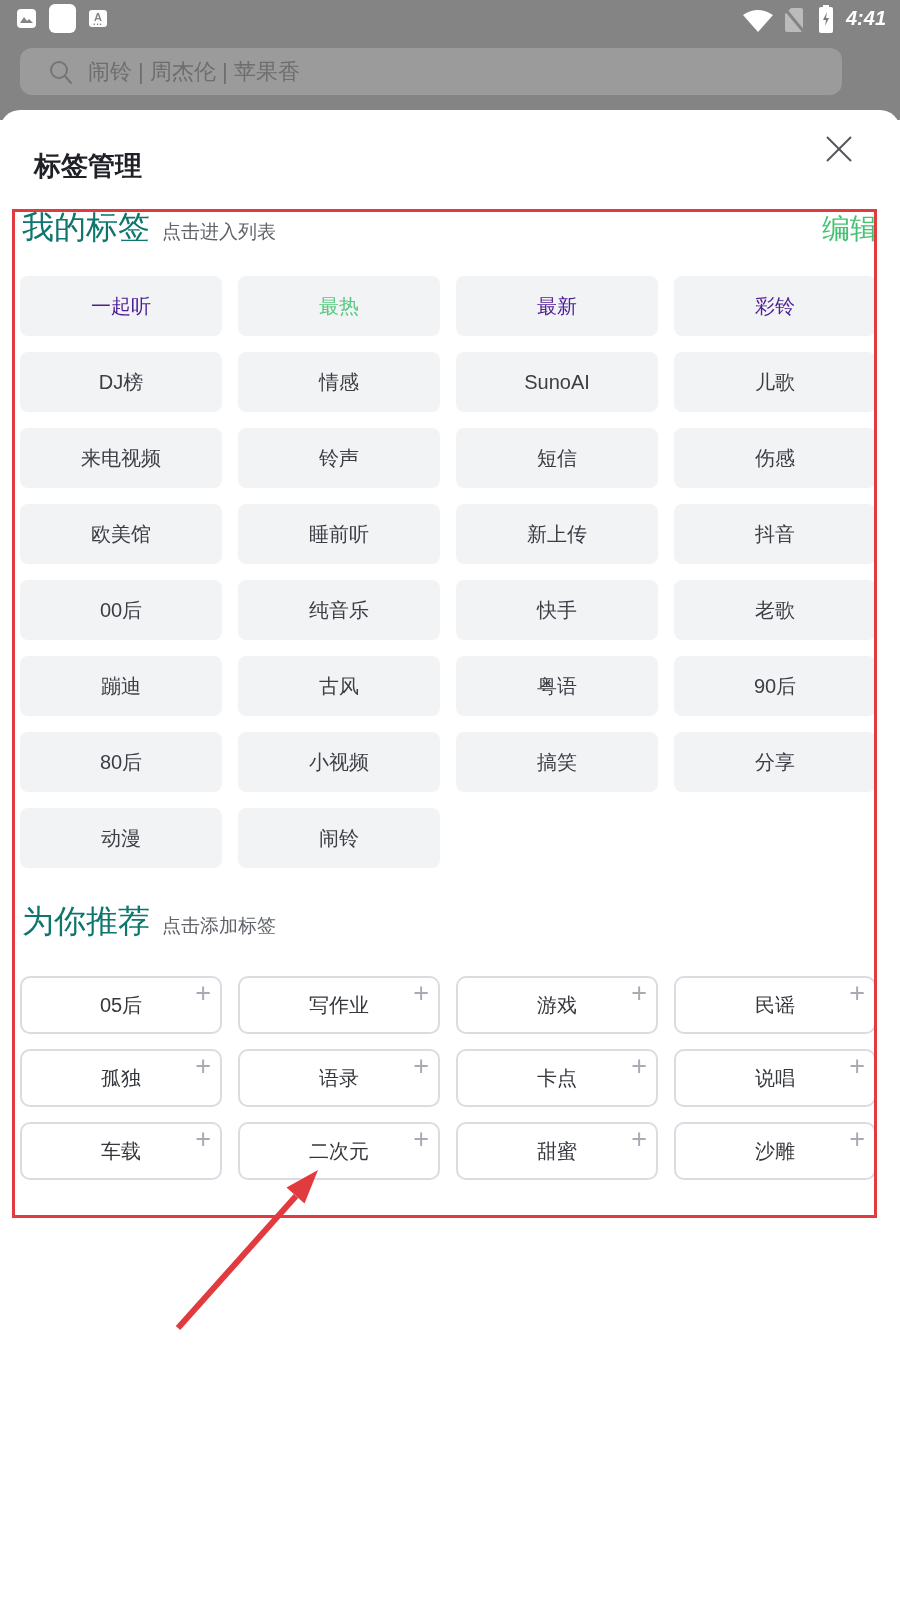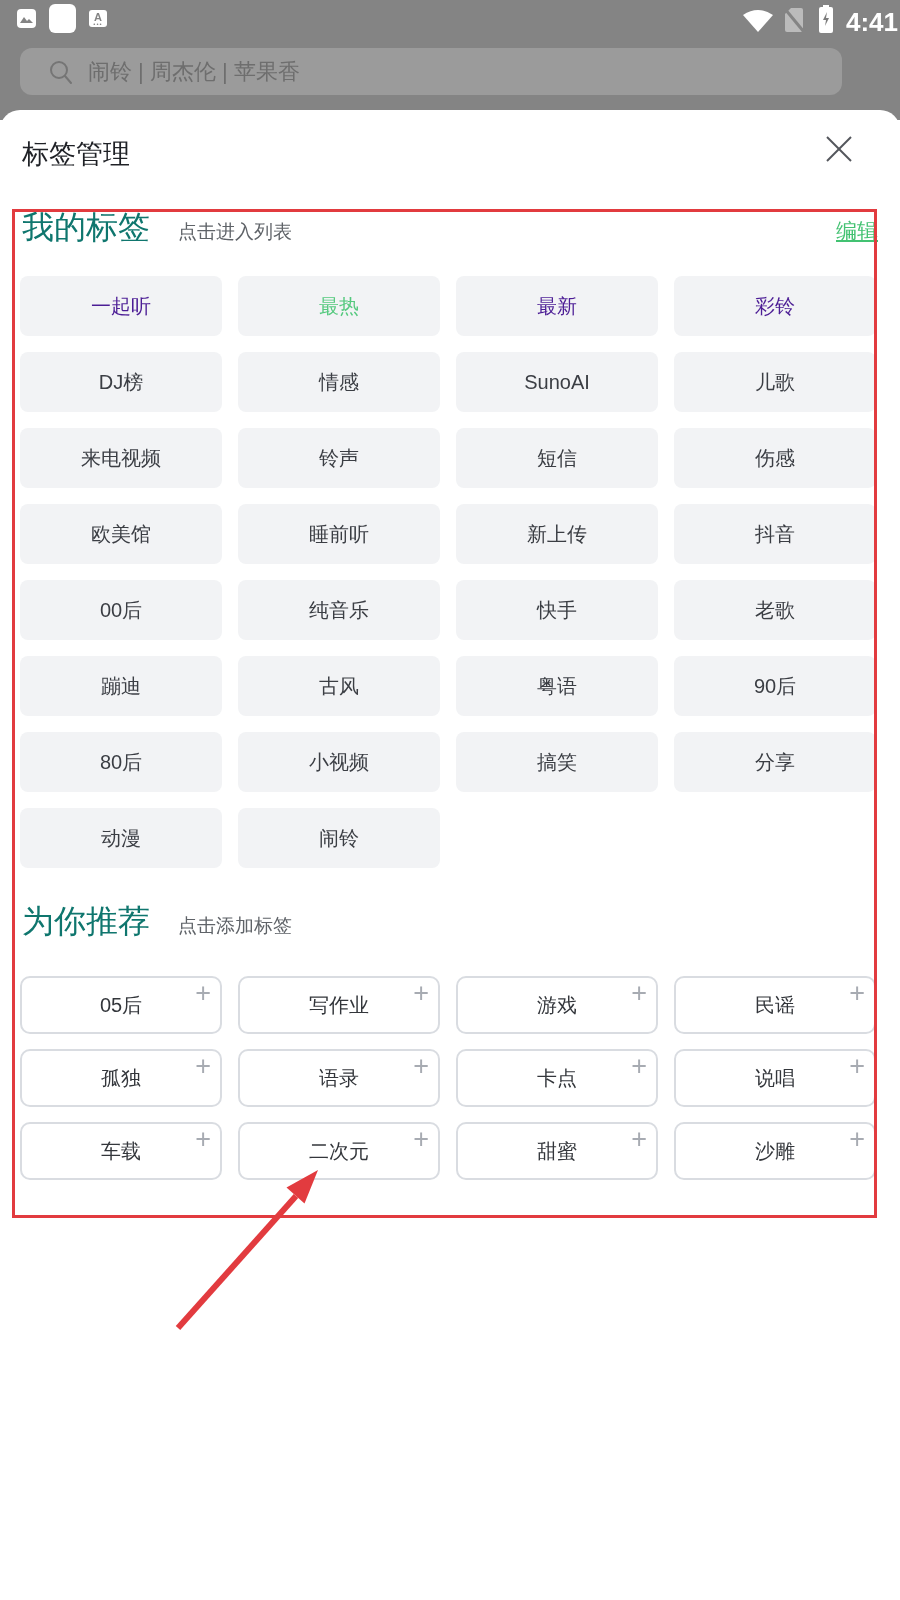--- a/index.html
+++ b/index.html
@@ -14,40 +14,40 @@
   .sb-ic{position:absolute;}
   .sb-white-sq{background:#fff;border-radius:4px;display:flex;align-items:center;justify-content:center;}
   .gallery{left:17px;top:9px;width:19px;height:19px;}
   .blankcard{left:49px;top:4px;width:27px;height:29px;border-radius:6px;background:#fff;}
   .letterA{left:89px;top:10px;width:18px;height:17px;border-radius:3px;flex-direction:column;}
   .letterA .a{font-size:11px;font-weight:bold;color:#848484;line-height:10px;}
   .letterA .dots{font-size:6px;color:#848484;line-height:4px;letter-spacing:1px;}
   .wifi{left:741px;top:7px;}
   .nosim{left:783px;top:7px;}
   .battery{left:818px;top:5px;}
-  .sb-time{position:absolute;left:846px;top:7px;color:#fff;font-size:26px;font-weight:600;}
+  .sb-time{position:absolute;left:846px;top:7px;color:#fff;font-size:20px;font-weight:600;font-style:italic;}
   
   .searchbar{
     position:absolute;top:48px;left:20px;width:822px;height:47px;
     background:#9b9b9b;border-radius:12px;display:flex;align-items:center;padding-left:28px;box-sizing:border-box;
   }
   .searchbar .q{color:#6e6e6e;font-size:22px;margin-left:14px;}
   
   .modal{
     position:absolute;top:110px;left:0;width:900px;height:1490px;
     background:#ffffff;border-radius:20px 20px 0 0;
   }
-  .modal-title{position:absolute;left:18px;top:24px;margin:4px;font-size:27px;line-height:32px;font-weight:normal;color:#1f2126;}
+  .modal-title{position:absolute;left:18px;top:24px;margin:16px;font-size:27px;line-height:32px;font-weight:bold;color:#1f2126;}
   .close-btn{position:absolute;right:44px;top:22px;width:34px;height:34px;display:flex;align-items:center;justify-content:center;cursor:pointer;}
   .sec-header{position:absolute;left:22px;right:22px;display:flex;align-items:baseline;}
   .sec-header.my{top:100px;}
   .sec-header.rec{top:794px;}
   .sec-title{font-size:32px;font-weight:normal;color:#0f766e;line-height:34px;}
-  .sec-sub{font-size:19px;color:#5f6368;margin-left:28px;}
-  .edit{margin-left:auto;font-size:21px;color:var(--green,#43c272);cursor:pointer;text-decoration:underline;}
+  .sec-sub{font-size:19px;color:#5f6368;margin-left:12px;}
+  .edit{margin-left:auto;font-size:28px;color:var(--green,#43c272);cursor:pointer;}
   .grid{position:absolute;left:20px;width:856px;display:grid;grid-template-columns:repeat(4,1fr);}
   .my-grid{top:166px;gap:16px;}
   .rec-grid{top:866px;gap:15px 16px;}
   .tag{
     height:60px;border-radius:8px;background:#f2f3f5;
     display:flex;align-items:center;justify-content:center;
     font-size:20px;color:#3b3e44;cursor:pointer;
   }
   .tag.dimmed{color:#4c1d95;}
   .tag.selected{color:var(--sel-green,#55c97e);}

